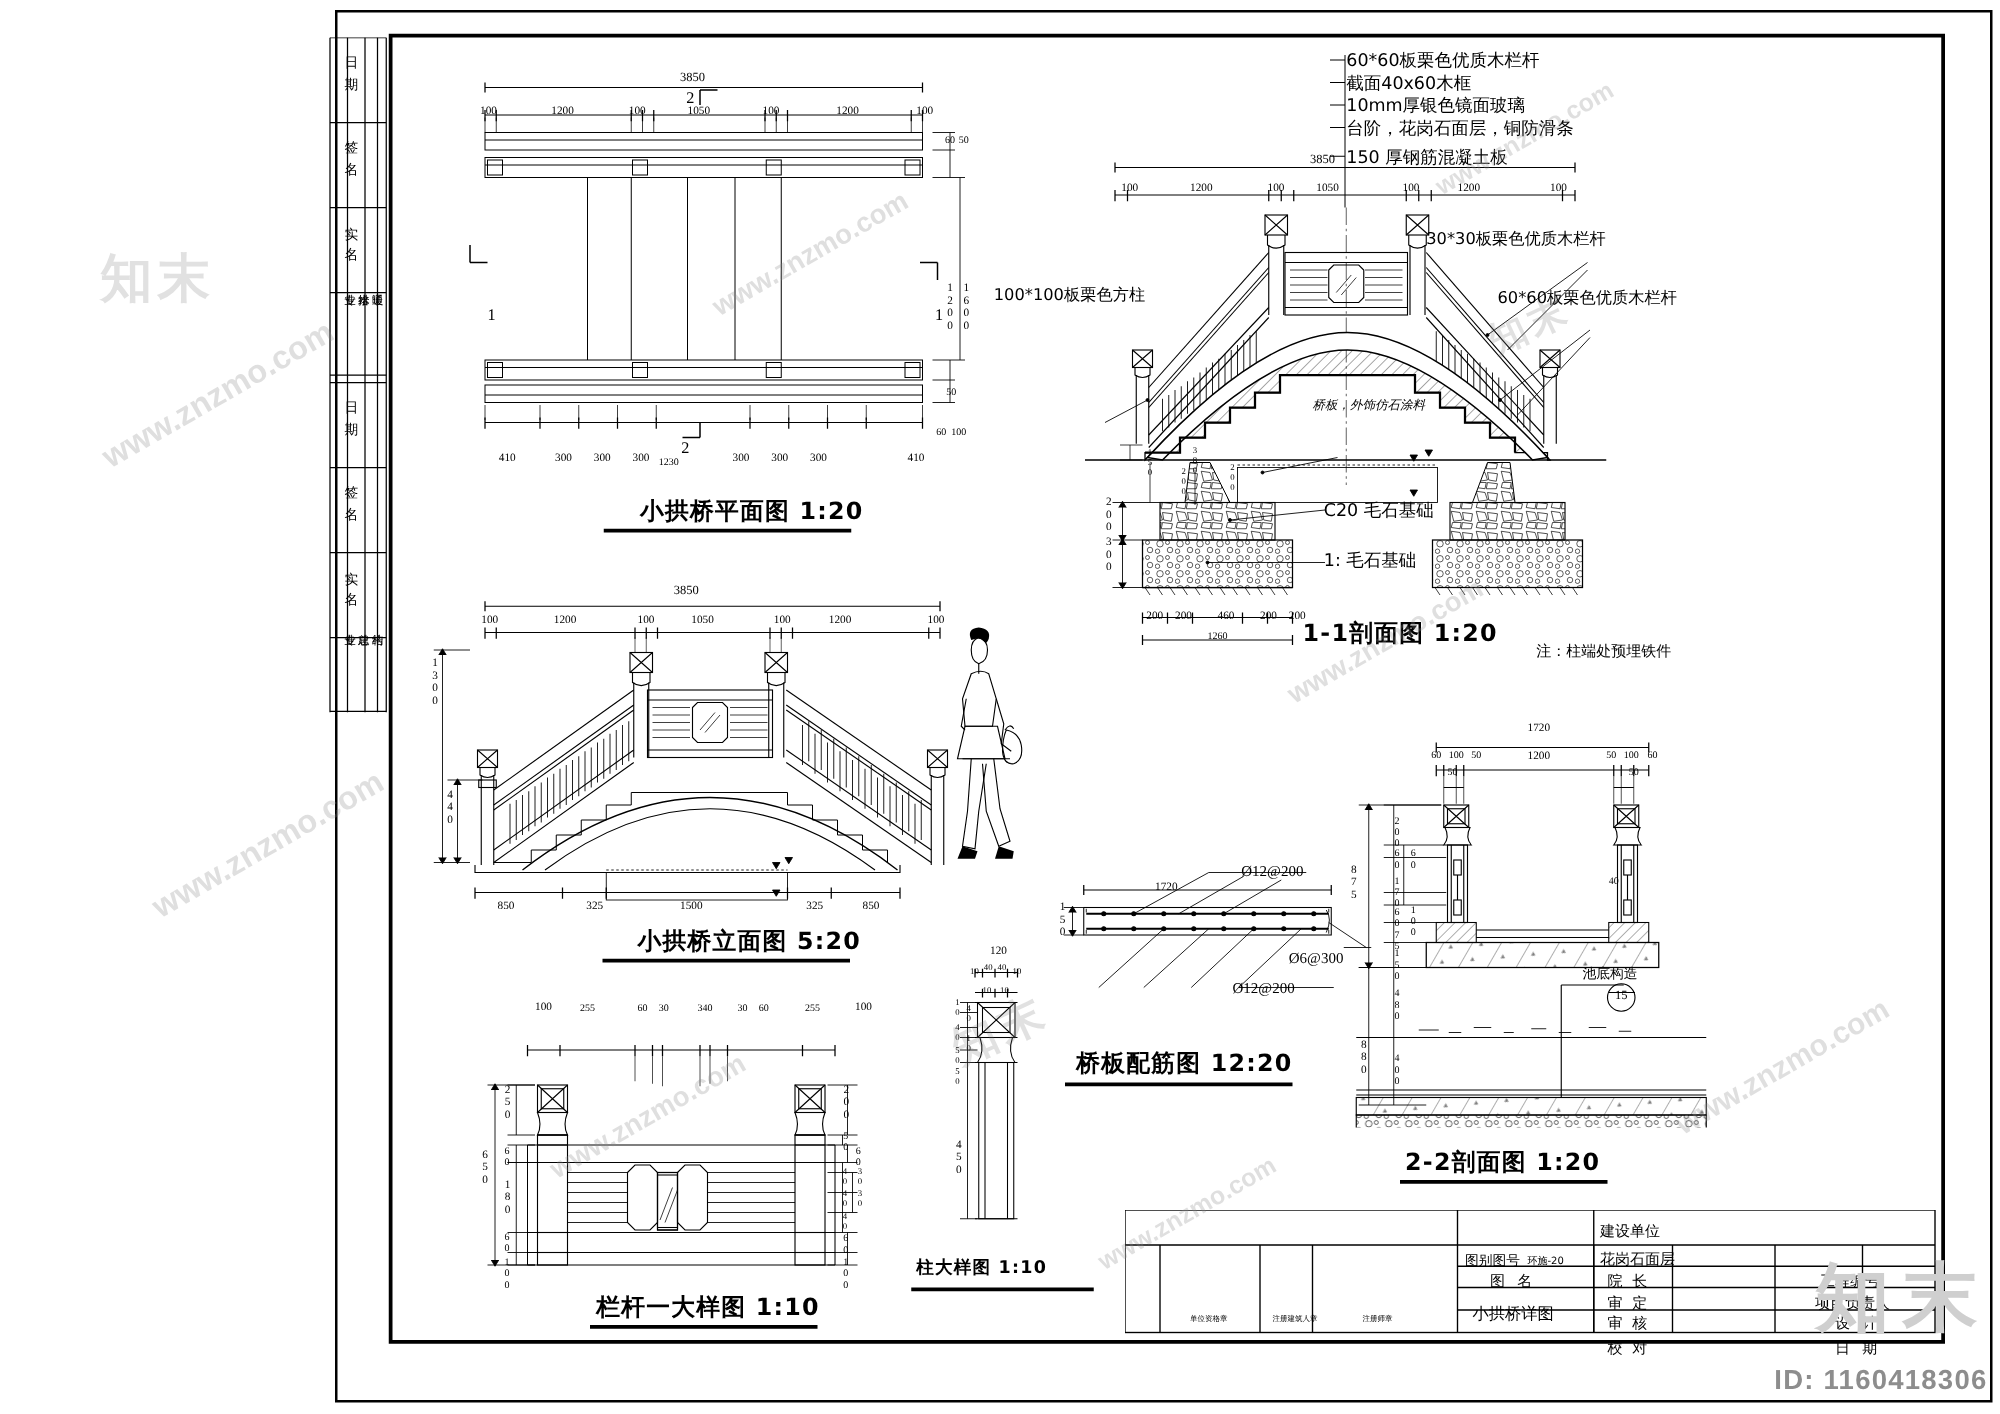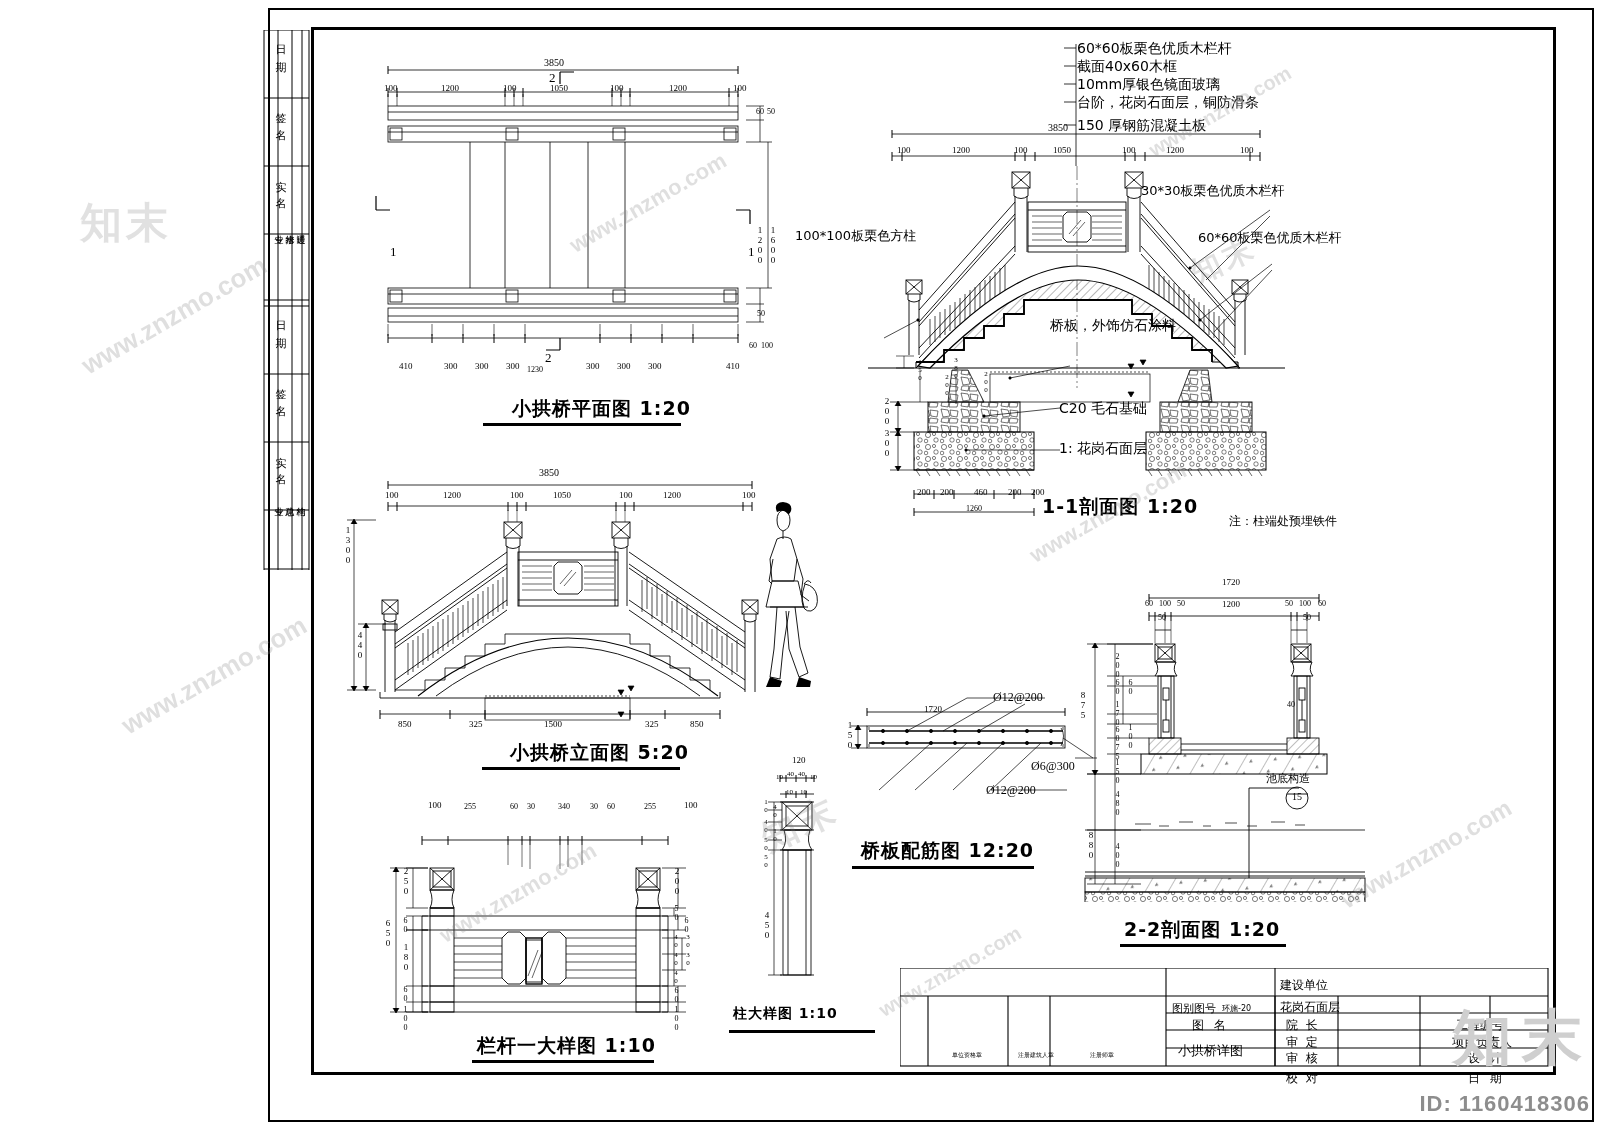--- a/index.html
+++ b/index.html
@@ -535,23 +535,23 @@
     <g stroke="#000" stroke-width="0.8" fill="none">
       <line x1="14" y1="6" x2="14" y2="128"></line>
       <path d="M2,10 l12,0 M2,28 l12,0 M2,46 l12,0 M2,64 l12,0 M2,87 l12,0"></path>
     </g>
   </svg>
 </div>
 
 <div class="abs cnote" style="left:795px;top:227px;font-size:13px;">100*100板栗色方柱</div>
 <div class="abs cnote" style="left:1141px;top:182px;font-size:13px;">30*30板栗色优质木栏杆</div>
 <div class="abs cnote" style="left:1198px;top:229px;font-size:13px;">60*60板栗色优质木栏杆</div>
-<div class="abs cnote" style="left:1050px;top:317px;font-size:14px;">桥板，外饰仿石涂料</div>
+<div class="abs cnote" style="left:1050px;top:317px;font-size:10px;font-style:italic;">桥板，外饰仿石涂料</div>
 <div class="abs cnote" style="left:1059px;top:400px;font-size:14px;">C20 毛石基础</div>
-<div class="abs cnote" style="left:1059px;top:440px;font-size:14px;">1: 花岗石面层</div>
+<div class="abs cnote" style="left:1059px;top:440px;font-size:14px;">1: 毛石基础</div>
 
 <div class="abs dim" style="left:917px;top:487px;font-size:9px;">200</div>
 <div class="abs dim" style="left:940px;top:487px;font-size:9px;">200</div>
 <div class="abs dim" style="left:974px;top:487px;font-size:9px;">460</div>
 <div class="abs dim" style="left:1008px;top:487px;font-size:9px;">200</div>
 <div class="abs dim" style="left:1031px;top:487px;font-size:9px;">200</div>
 <div class="abs dim" style="left:966px;top:504px;font-size:8px;">1260</div>
 <div class="abs dim vtxt" style="left:882px;top:396px;font-size:9px;">200</div>
 <div class="abs dim vtxt" style="left:882px;top:428px;font-size:9px;">300</div>
 <div class="abs dim vtxt" style="left:916px;top:358px;font-size:7px;">150</div>

